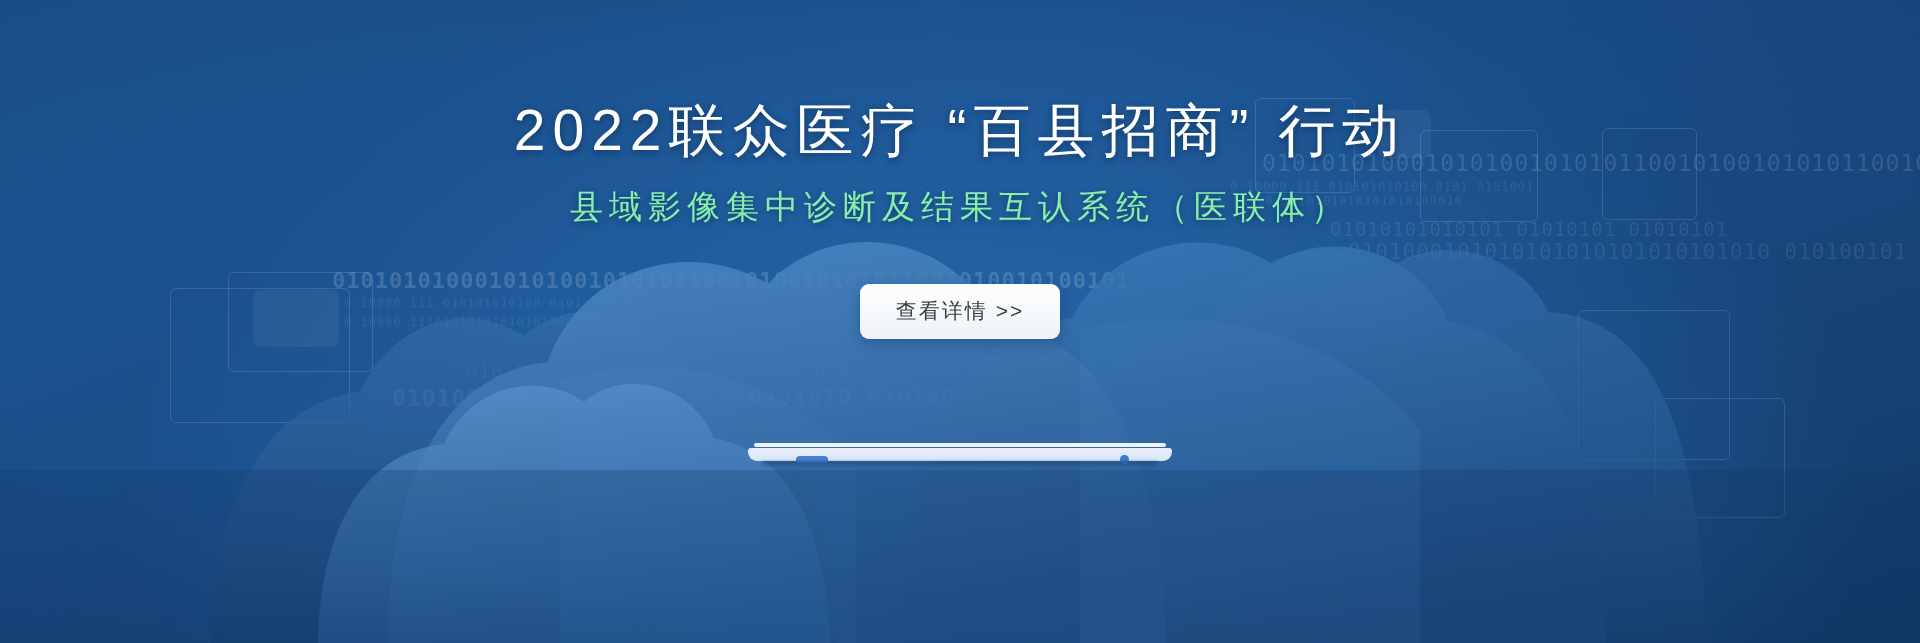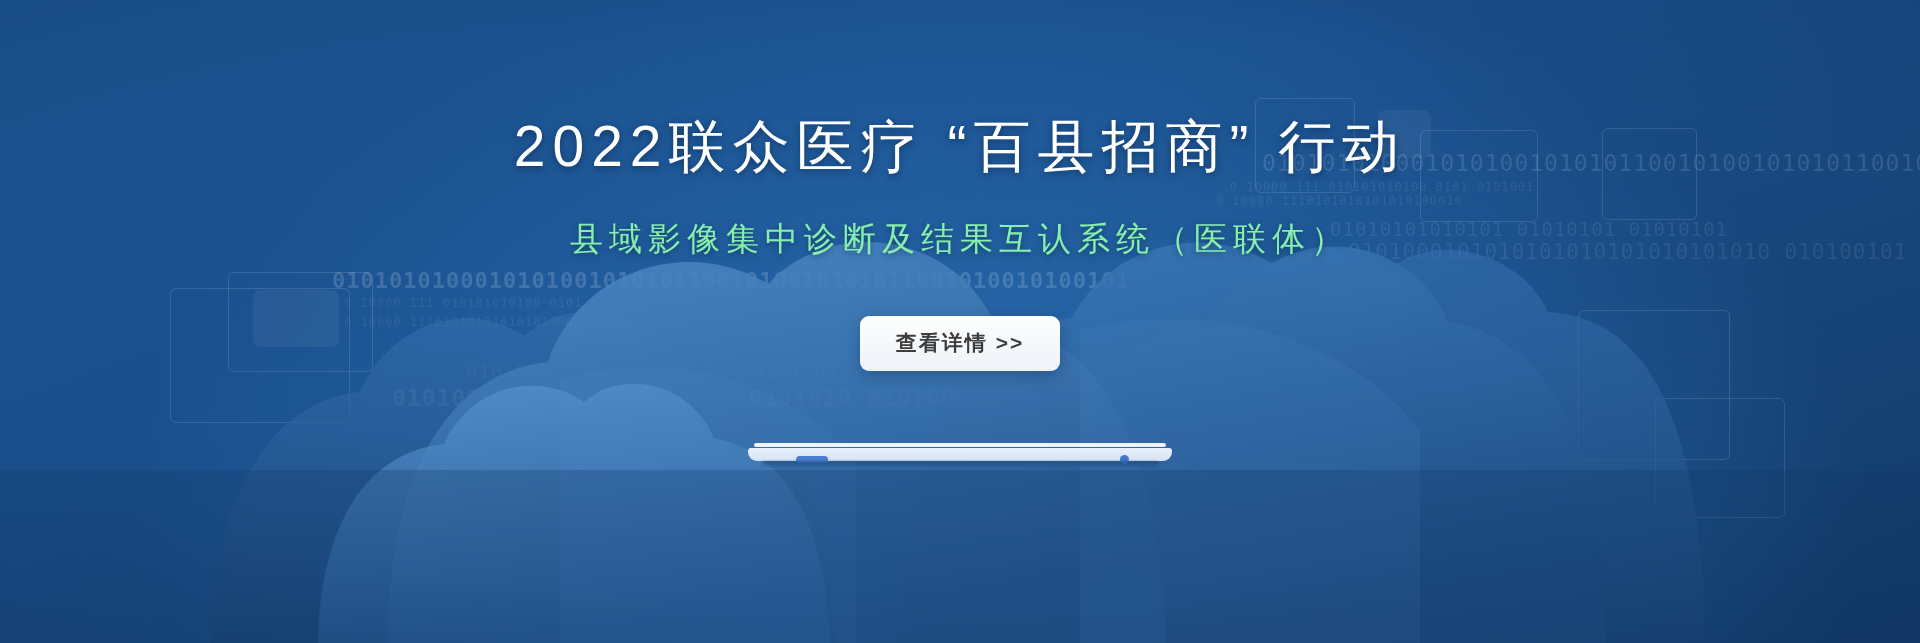--- a/index.html
+++ b/index.html
@@ -64,21 +64,21 @@
   }
 
   
   .content {
     position: absolute;
     left: 0; right: 0; top: 0;
     text-align: center;
     z-index: 6;
   }
   .title {
-    margin: 16px;
+    margin: 0;
     padding-top: 96px;
     font-size: 57px;
     line-height: 1.22;
     color: #ffffff;
     letter-spacing: 7px;
     font-weight: 400;
     text-shadow: 0 2px 7px rgba(6,28,58,0.55);
     white-space: nowrap;
   }
   .subtitle {
@@ -100,21 +100,20 @@
     padding: 13px 36px 14px;
     border-radius: 9px;
     border: none;
     background: linear-gradient(180deg, #fdfefe 0%, #eef3f9 100%);
     color: #3c3c3c;
     font-size: 21px;
     letter-spacing: 2px;
     font-family: "Liberation Sans", "DejaVu Sans", sans-serif;
     cursor: pointer;
     box-shadow: 0 4px 14px rgba(8,32,66,0.30);
-    font-weight: bold;
   }
 
   
   .device {
     position: absolute;
     left: 50%;
     transform: translateX(-50%);
     top: 443px;
     width: 424px;
     height: 26px;

